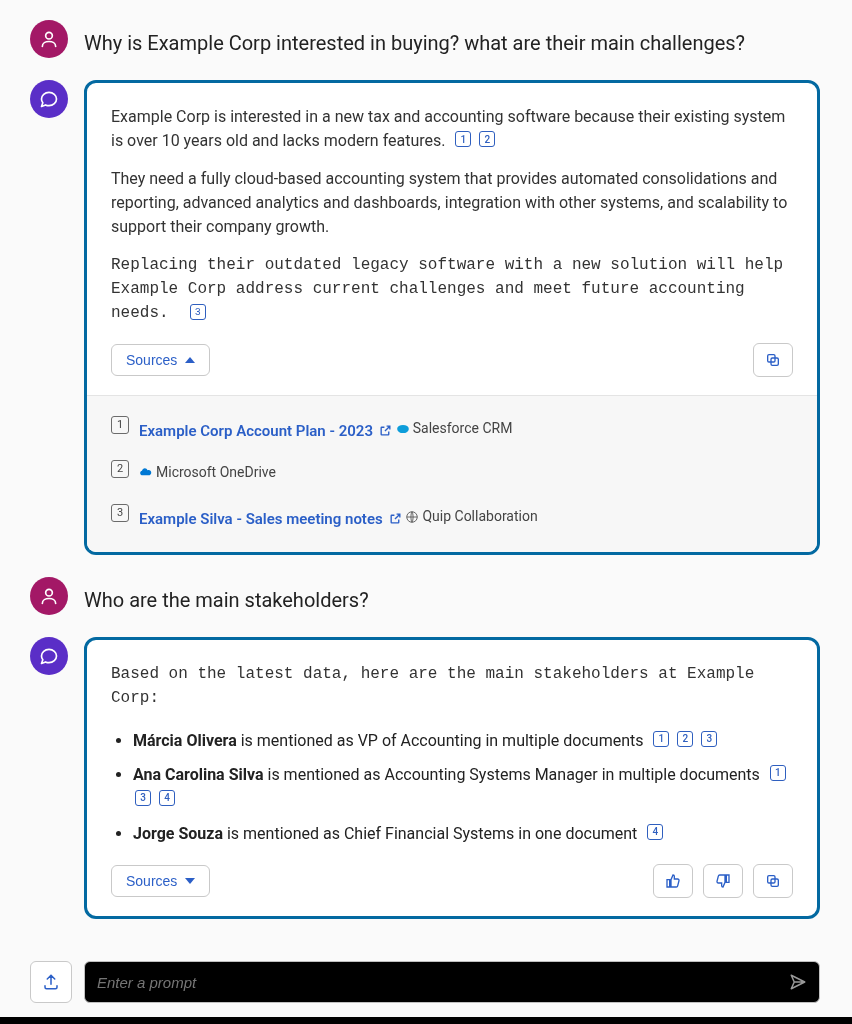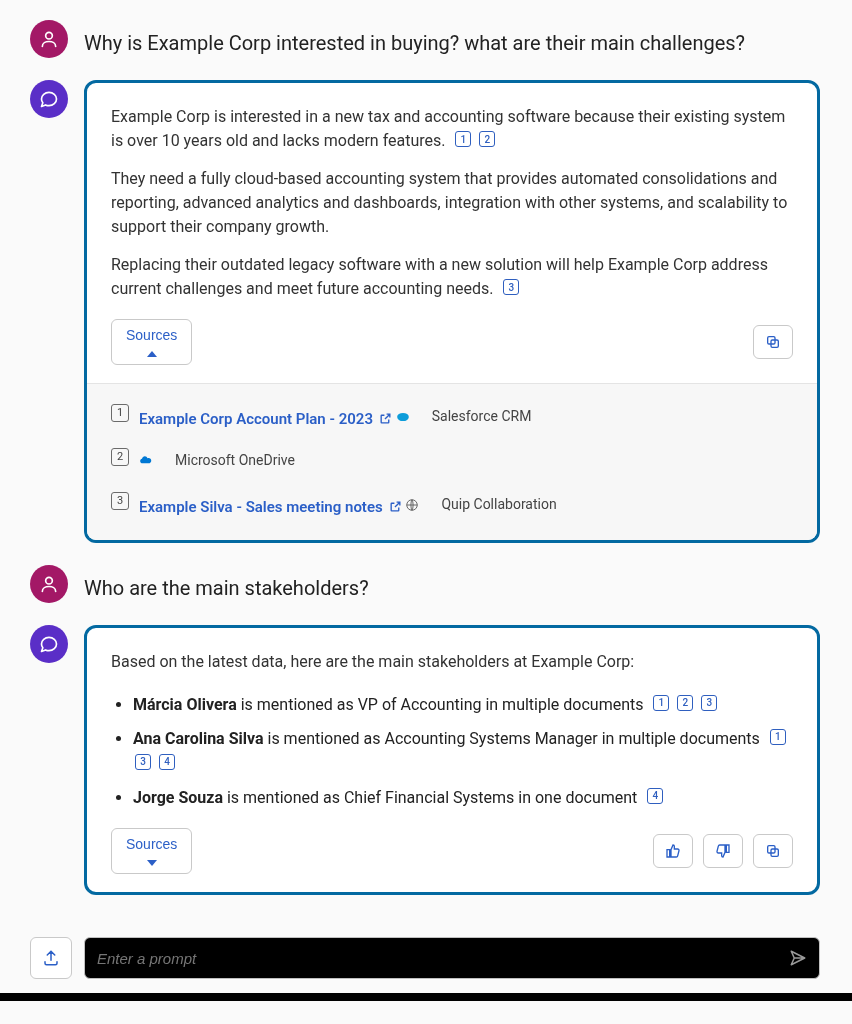--- a/index.html
+++ b/index.html
@@ -45,21 +45,21 @@
   overflow: hidden;
 }
 .bot-body {
   padding: 22px 24px 18px 24px;
 }
 .bot-body p {
   margin-bottom: 14px;
   font-size: 16px;
   color: #333;
 }
-.bot-body p:last-of-type { margin-bottom: 18px; }
+.bot-body p:last-of-type { margin-bottom: 18px; font-family: Liberation Mono, monospace; }
 .citation {
   display: inline-flex;
   align-items: center;
   justify-content: center;
   min-width: 16px;
   height: 16px;
   border: 1px solid #2f5fbf;
   border-radius: 3px;
   font-size: 10px;
   color: #2f5fbf;
@@ -78,21 +78,20 @@
   display: inline-flex;
   align-items: center;
   gap: 8px;
   border: 1px solid #c9c9c9;
   background: #fff;
   padding: 7px 14px;
   border-radius: 6px;
   color: #2b5fc7;
   font-size: 14px;
   cursor: pointer;
-  flex-direction: column;
 }
 .action-icons {
   display: flex;
   gap: 10px;
 }
 .icon-btn {
   width: 40px;
   height: 34px;
   border: 1px solid #c9c9c9;
   border-radius: 6px;
@@ -136,21 +135,21 @@
   display: inline-flex;
   align-items: center;
   gap: 6px;
 }
 .source-sub {
   color: #444;
   font-size: 14px;
   margin-top: 4px;
   display: inline-flex;
   align-items: center;
-  gap: 22px;
+  gap: 3px;
 }
 ul.stakeholders {
   padding-left: 22px;
   margin-bottom: 18px;
 }
 ul.stakeholders li {
   margin-bottom: 8px;
   font-size: 16px;
   line-height: 1.6;
 }

